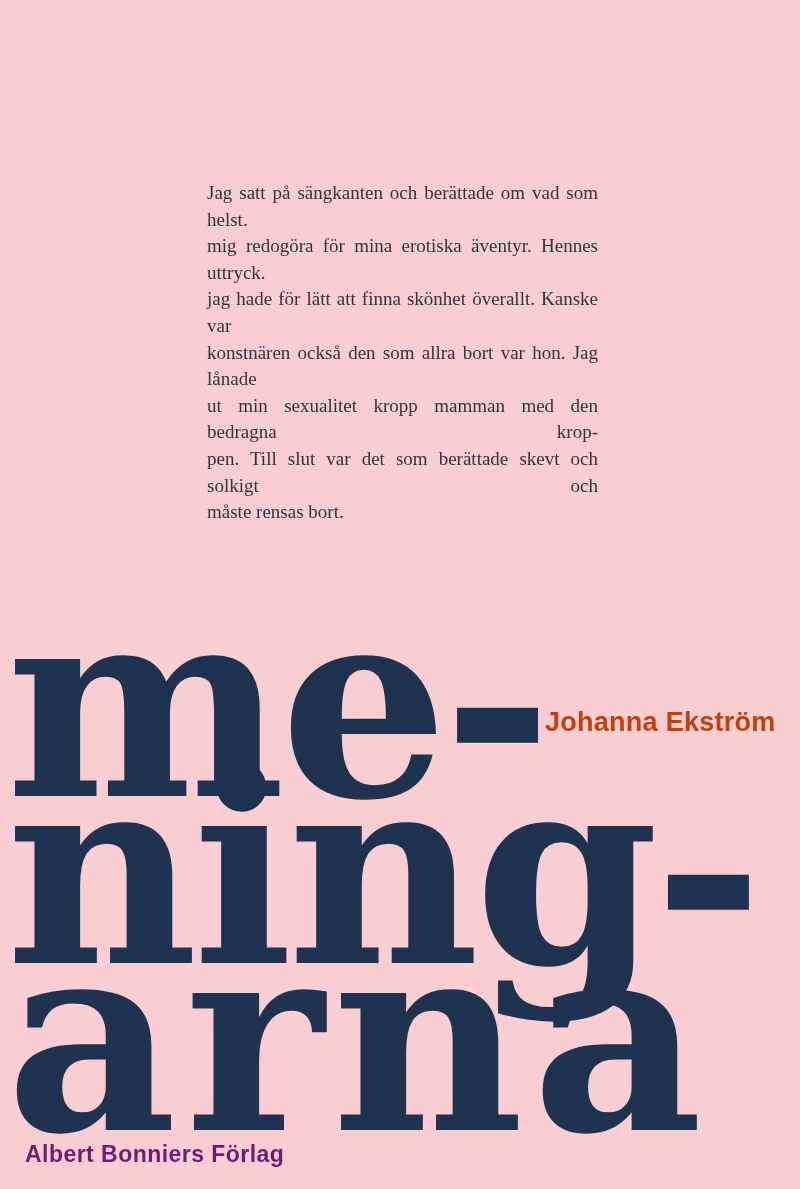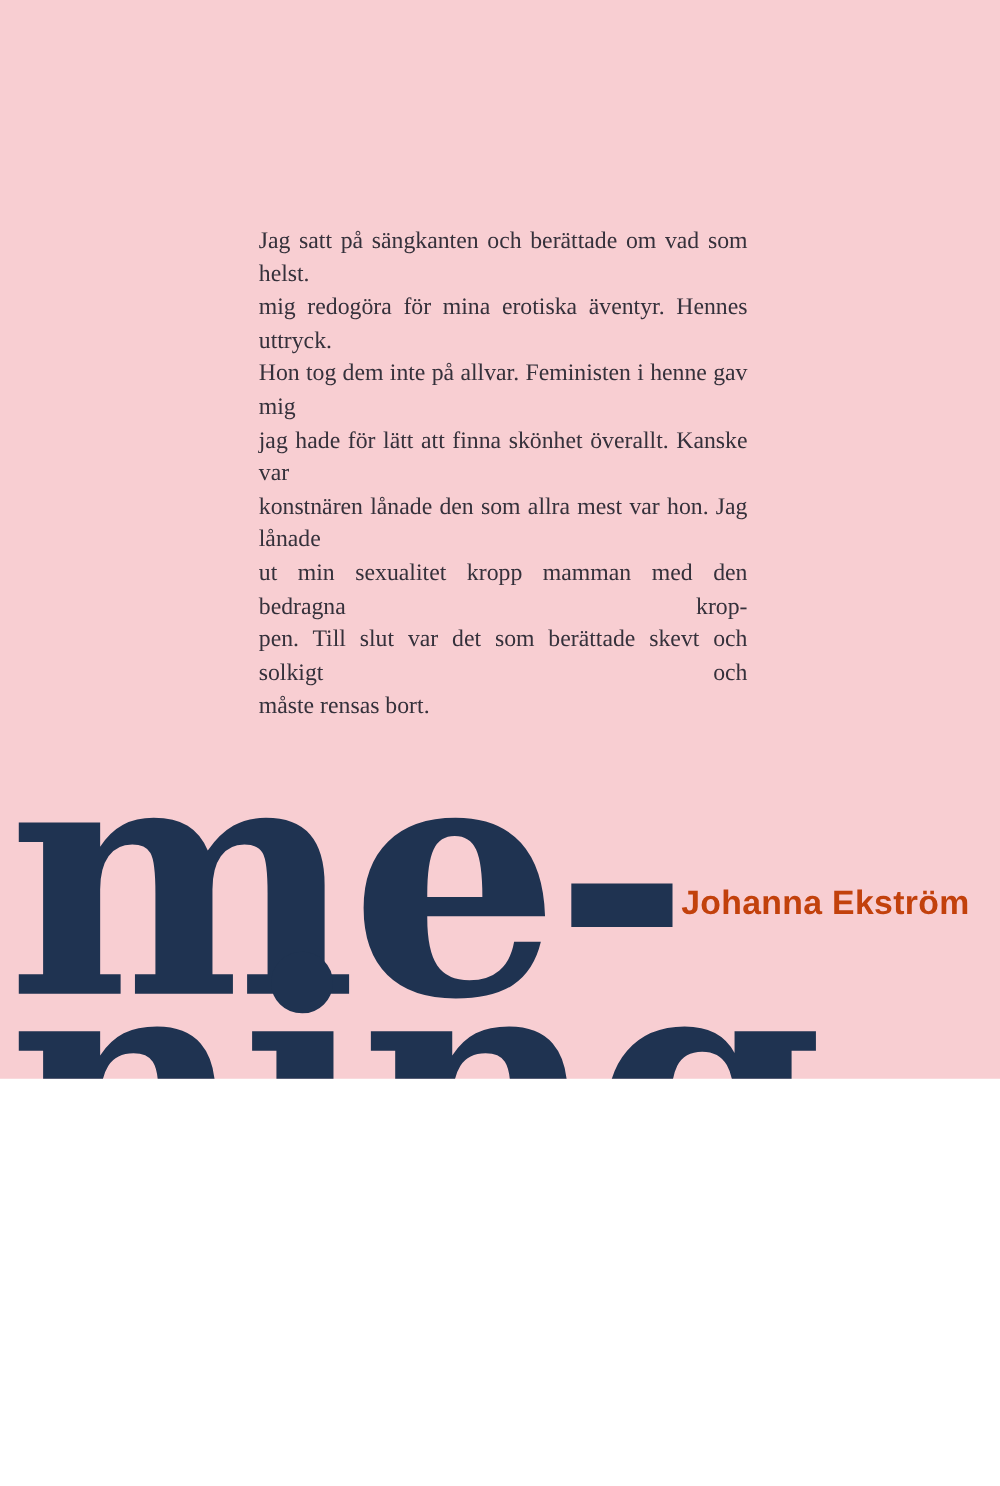--- a/index.html
+++ b/index.html
@@ -2,21 +2,21 @@
 <html><head>
 <meta charset="utf-8">
 <style>
   html, body {
     margin: 0;
     padding: 0;
   }
   .cover {
     position: relative;
     width: 800px;
-    height: 863px;
+    height: 1189px;
     background: #f8ced2;
     overflow: hidden;
     font-family: "Liberation Serif", serif;
   }
 
   
   .excerpt {
     position: absolute;
     left: 207px;
     top: 180px;
@@ -81,23 +81,22 @@
   }
 </style>
 </head>
 <body>
 
 <div class="cover">
 
   <div class="excerpt">
       <div class="excerpt-line">Jag satt på sängkanten och berättade om vad som helst.</div>
       <div class="excerpt-line">mig redogöra för mina erotiska äventyr. Hennes uttryck.</div>
-      <div class="excerpt-line">Hon tog dem inte på allvar. Feministen i henne gav mig</div>
       <div class="excerpt-line">jag hade för lätt att finna skönhet överallt. Kanske var</div>
-      <div class="excerpt-line">konstnären lånade den som allra mest var hon. Jag lånade</div>
+      <div class="excerpt-line">konstnären också den som allra bort var hon. Jag lånade</div>
       <div class="excerpt-line">ut min sexualitet kropp mamman med den bedragna krop-</div>
       <div class="excerpt-line">pen. Till slut var det som berättade skevt och solkigt och</div>
       <div class="excerpt-line">måste rensas bort.</div>
     </div>
 
   <div class="author">Johanna Ekström</div>
 
   <div class="title">
       <div class="title-line">me-</div>
       <div class="title-line">ning-</div>

